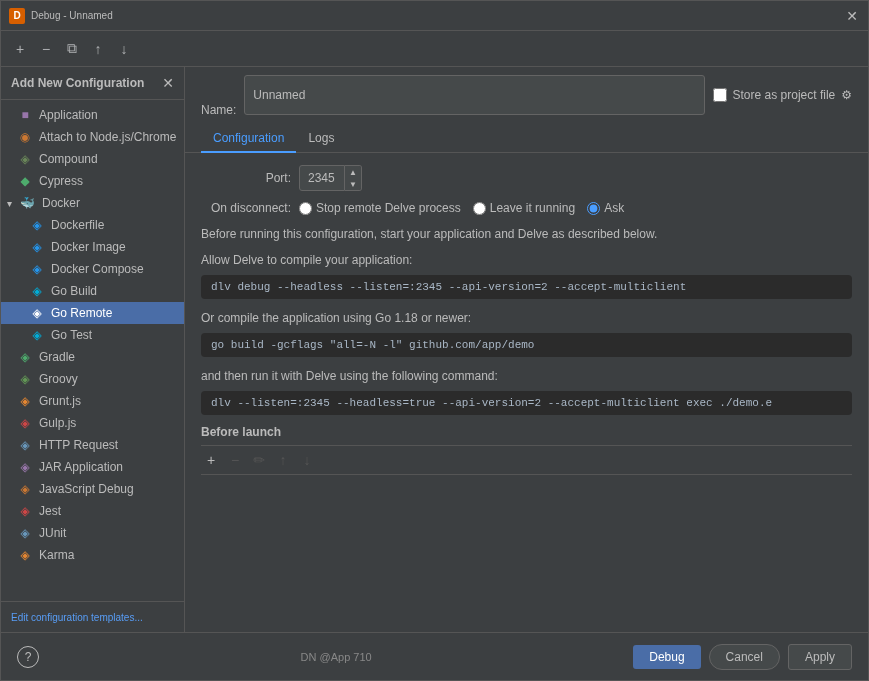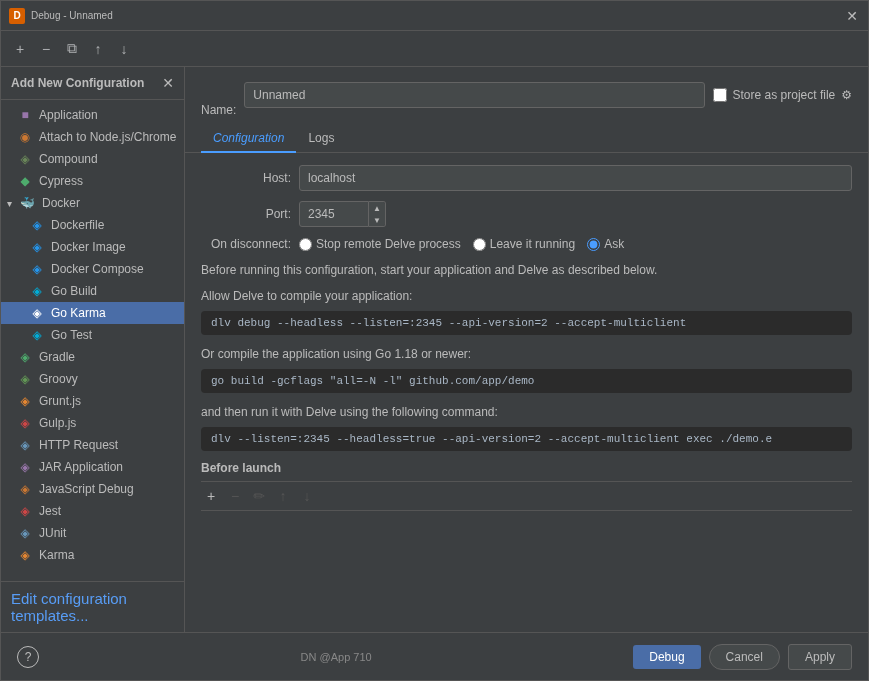--- a/index.html
+++ b/index.html
@@ -164,21 +164,21 @@
       margin-right: 2px;
     }
     
     .sidebar-footer {
       padding: 8px 10px;
       border-top: 1px solid #555;
     }
     
     .sidebar-footer-link {
       color: #589df6;
-      font-size: 15px;
+      font-size: 10px;
       cursor: pointer;
       text-decoration: none;
     }
     
     
     .right-panel {
       flex: 1;
       display: flex;
       flex-direction: column;
       background: #3c3f41;
@@ -194,21 +194,21 @@
     
     .name-label {
       color: #bbb;
       font-size: 12px;
       white-space: nowrap;
       margin-top: 30px;
     }
     
     .name-input {
       flex: 1;
-      height: 26px;
+      height: 40px;
       background: #45494a;
       border: 1px solid #646464;
       border-radius: 3px;
       color: #bbb;
       font-size: 12px;
       padding: 0 8px;
       outline: none;
     }
     
     .store-project {
@@ -247,21 +247,20 @@
       color: #bbb;
       font-size: 12px;
       cursor: pointer;
       border-bottom: 2px solid transparent;
       margin-bottom: -1px;
     }
     
     .tab.active {
       color: #4a9dff;
       border-bottom: 2px solid #4a9dff;
-      font-style: italic;
     }
     
     .config-content {
       flex: 1;
       padding: 12px 16px;
       overflow-y: auto;
     }
     
     .form-row {
       display: flex;
@@ -284,21 +283,21 @@
       border-radius: 3px;
       color: #bbb;
       font-size: 12px;
       padding: 0 8px;
       outline: none;
     }
     
     .form-input.wide { flex: 1; }
     
     .port-input {
-      width: 70px;
+      width: 46px;
       height: 26px;
       background: #45494a;
       border: 1px solid #646464;
       border-radius: 3px;
       color: #bbb;
       font-size: 12px;
       padding: 0 8px;
       outline: none;
     }
     
@@ -541,21 +540,21 @@
           <span>Docker Compose</span>
         </div>
 
         <div class="sidebar-item sub">
           <span class="icon-box" style="color:#00add8;">◈</span>
           <span>Go Build</span>
         </div>
 
         <div class="sidebar-item sub selected">
           <span class="icon-box" style="color:#fff;">◈</span>
-          <span>Go Karma</span>
+          <span>Go Remote</span>
         </div>
 
         <div class="sidebar-item sub">
           <span class="icon-box" style="color:#00add8;">◈</span>
           <span>Go Test</span>
         </div>
 
         <div class="sidebar-item">
           <span class="icon-box" style="color:#4eac6d;">◈</span>
           <span>Gradle</span>
@@ -624,24 +623,20 @@
         </div>
       </div>
 
       <div class="tabs">
         <div class="tab active">Configuration</div>
         <div class="tab">Logs</div>
       </div>
 
       <div class="config-content">
 
-        <div class="form-row">
-          <span class="form-label">Host:</span>
-          <input class="form-input wide" type="text" value="localhost" style="">
-        </div>
 
         <div class="form-row">
           <span class="form-label">Port:</span>
           <div class="port-wrapper">
             <input class="port-input" type="text" value="2345" style="">
             <div class="port-spinner">
               <button class="spinner-btn">▲</button>
               <button class="spinner-btn">▼</button>
             </div>
           </div>

